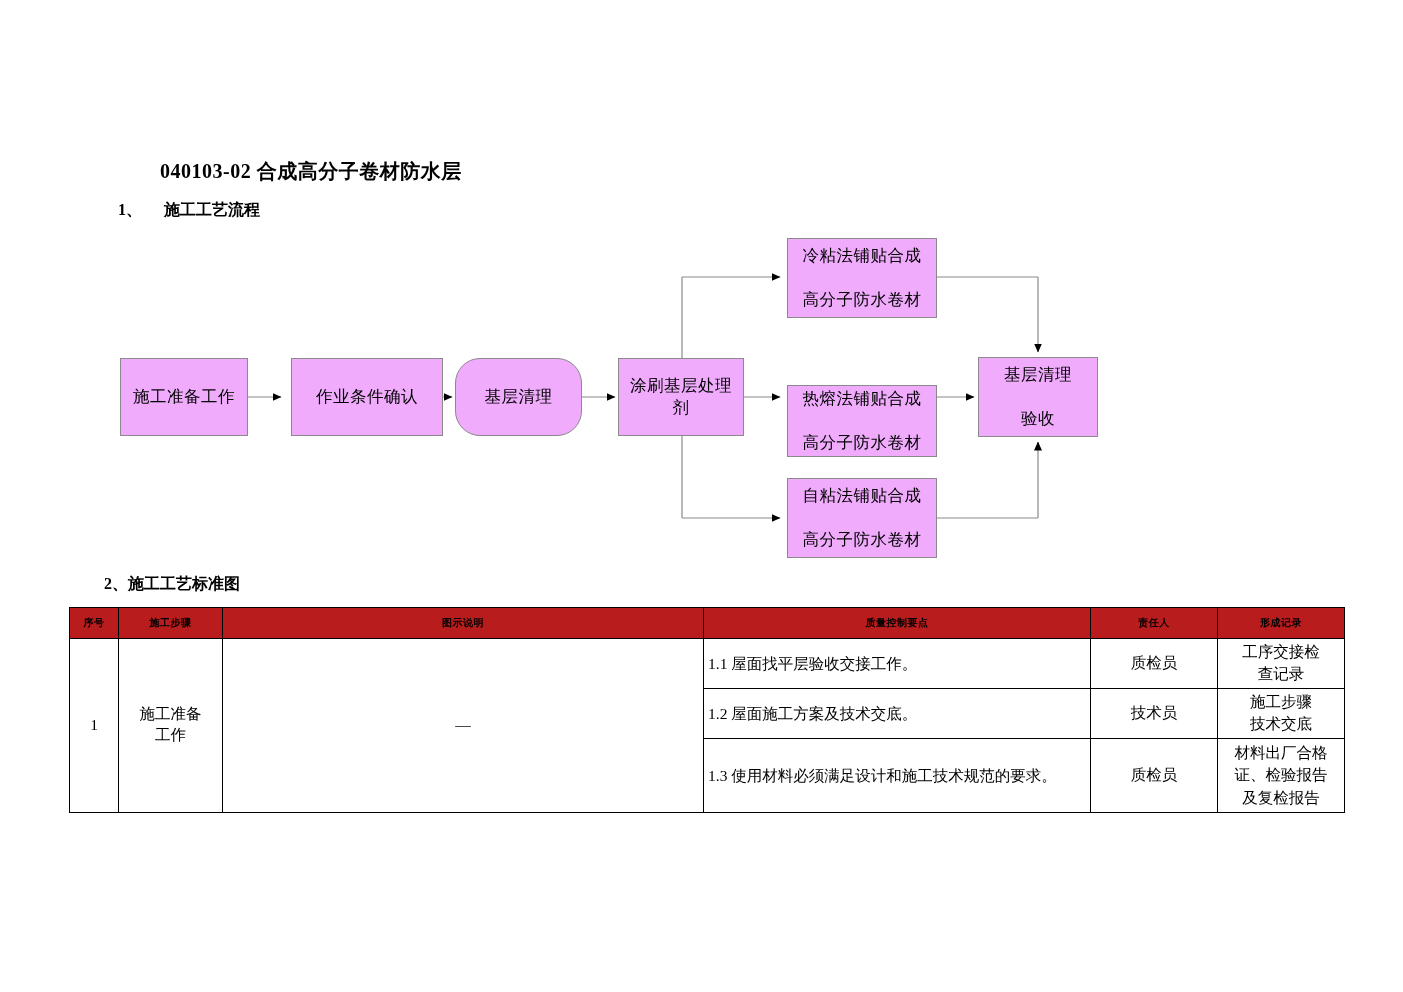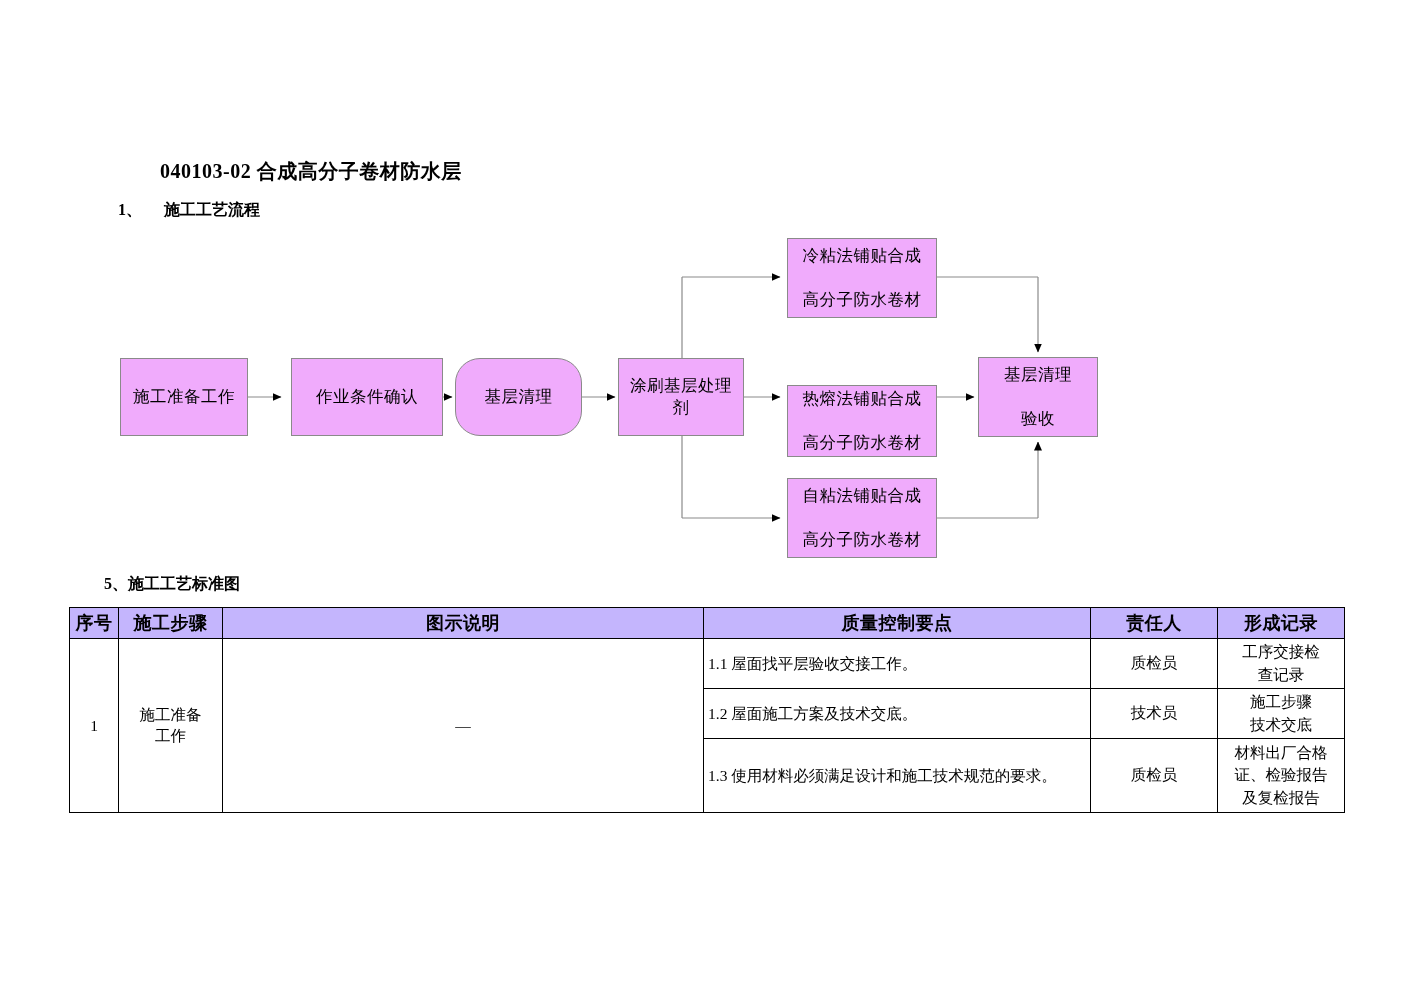--- a/index.html
+++ b/index.html
@@ -85,25 +85,25 @@
     font-size: 15.5px;
   }
   #std-table th,
   #std-table td {
     border: 1px solid #000000;
     padding: 2px 4px;
     vertical-align: middle;
     font-weight: normal;
   }
   #std-table thead th {
-    background: #c4b5fd;
+    background: #b91c1c;
     text-align: center;
     font-weight: bold;
     height: 26px;
-    font-size: 18px;
+    font-size: 10px;
     letter-spacing: 0.5px;
   }
   .c-idx   { width: 40px;  text-align: center; }
   .c-step  { width: 95px;  text-align: center; }
   .c-illus { width: 472px; text-align: center; }
   .c-point { width: 378px; text-align: left; padding-left: 12px; }
   .c-owner { width: 118px; text-align: center; }
   .c-rec   { width: 118px; text-align: center; line-height: 1.45; }
 
   .row-1 td.c-point { height: 44px; }
@@ -113,21 +113,21 @@
 </style>
 </head>
 <body>
 
 <div id="doc-title">040103-02 合成高分子卷材防水层</div>
 
 <div id="section-1">
   <span class="sec-num">1、</span><span>施工工艺流程</span>
 </div>
 
-<div id="section-2">5、施工工艺标准图</div>
+<div id="section-2">2、施工工艺标准图</div>
 
 <div id="flowchart">
 
   <svg id="flow-svg" width="1403" height="600">
     <defs>
       <marker id="arrowhead" markerWidth="9" markerHeight="8" refX="8.5" refY="4" orient="auto" markerUnits="userSpaceOnUse">
         <polygon points="0,0 9,4 0,8" fill="#000000"></polygon>
       </marker>
     </defs>
 

